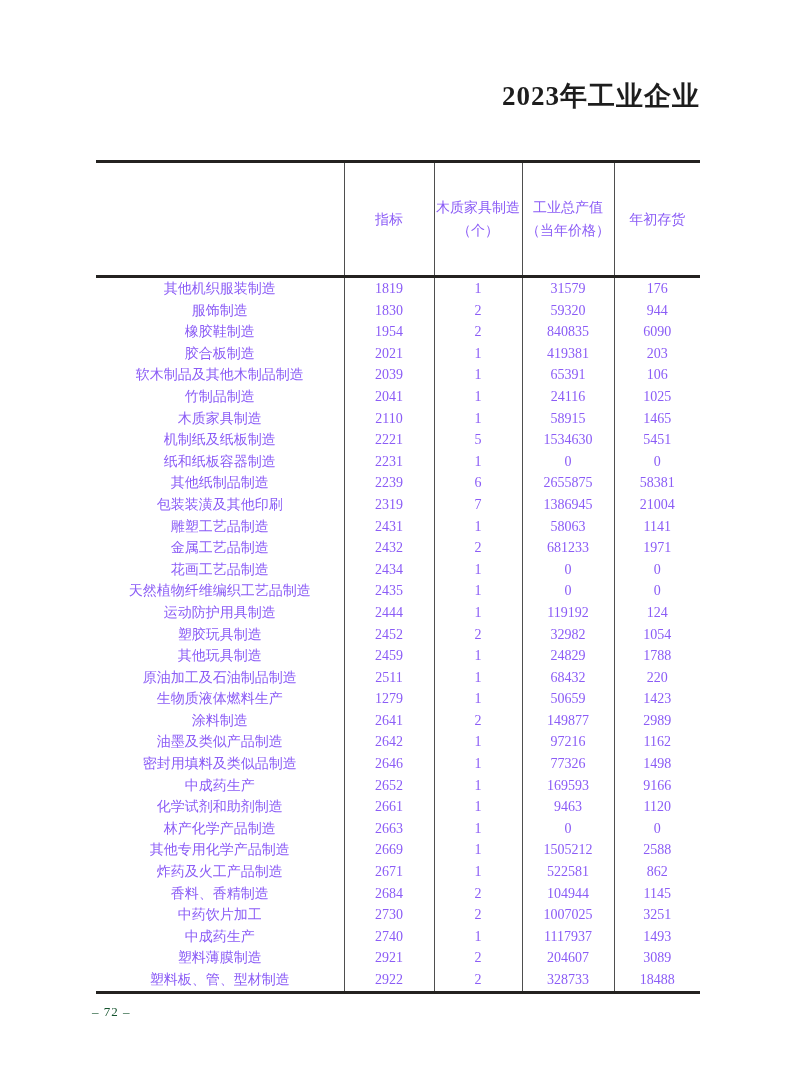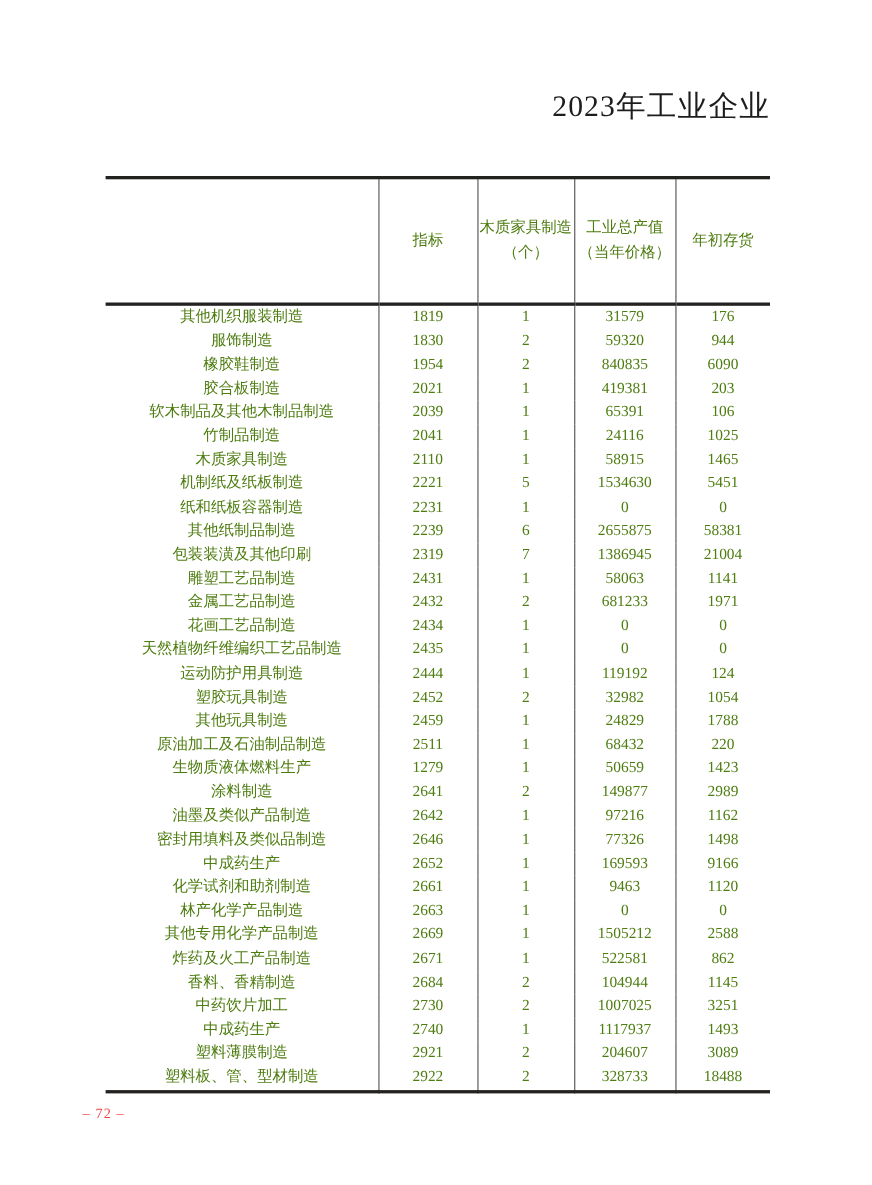--- a/index.html
+++ b/index.html
@@ -13,36 +13,36 @@
     position: relative;
     font-family: "Liberation Serif", "DejaVu Serif", serif;
     color: #383838;
     overflow: hidden;
   }
   .page-title {
     position: absolute;
     top: 78px;
     right: 93px;
     font-size: 27px;
-    font-weight: normal;
+    font-weight: bold;
     color: #1d1d1d;
     letter-spacing: 1px;
     white-space: nowrap;
   }
   .stat-table {
     position: absolute;
     left: 96px;
     top: 160px;
     width: 604px;
     border-collapse: collapse;
     table-layout: fixed;
     border-top: 3px solid #242220;
     border-bottom: 3px solid #242220;
     font-size: 14px;
-    color: #4d7c0f;
+    color: #8b5cf6;
   }
   .stat-table col.c1 { width: 248px; }
   .stat-table col.c2 { width: 90px; }
   .stat-table col.c3 { width: 88px; }
   .stat-table col.c4 { width: 92px; }
   .stat-table col.c5 { width: 86px; }
   .stat-table thead th {
     height: 112px;
     font-weight: normal;
     text-align: center;
@@ -59,24 +59,24 @@
   .stat-table tbody td {
     height: 21.6px;
     text-align: center;
     vertical-align: middle;
     padding: 0;
     line-height: 21.6px;
     white-space: nowrap;
   }
   .page-number {
     position: absolute;
-    left: 75px;
+    left: 92px;
     top: 1004px;
     font-size: 13px;
-    color: #ef4444;
+    color: #14532d;
     letter-spacing: 1px;
   }
 </style>
 </head>
 <body>
 
 <div class="page-title">2023年工业企业</div>
 
 <table class="stat-table">
   <colgroup>

